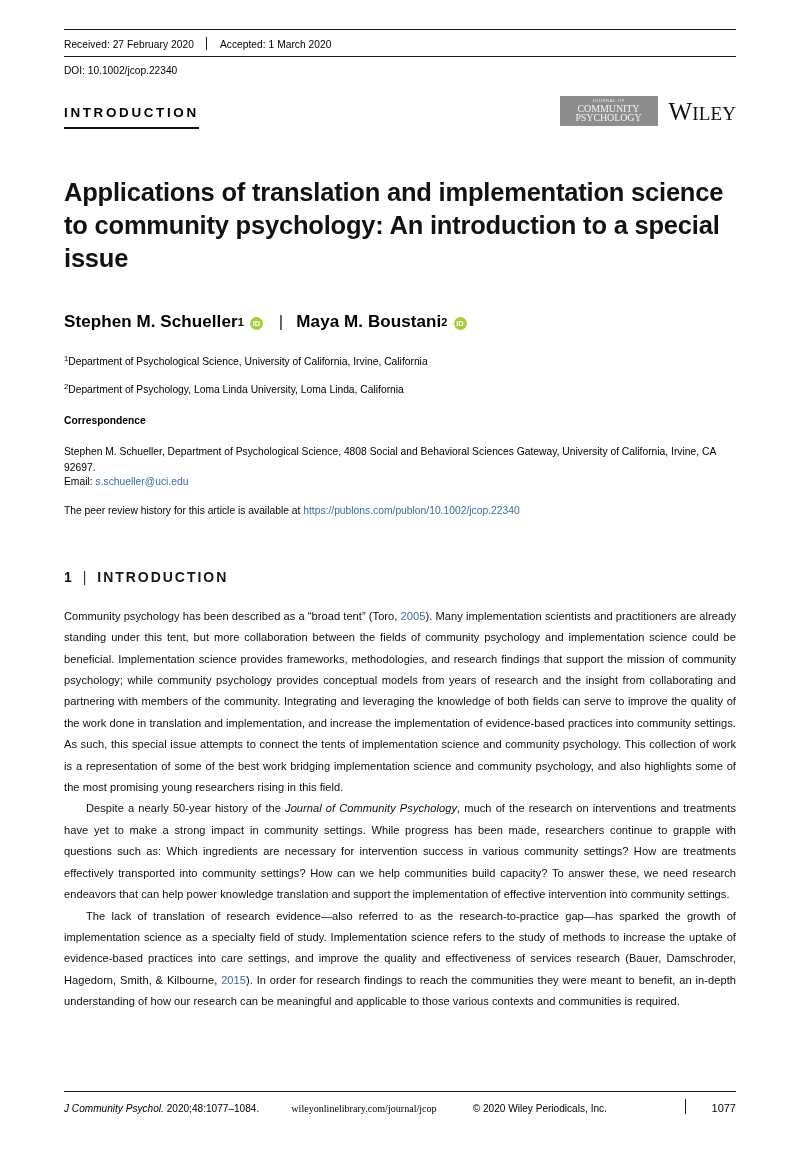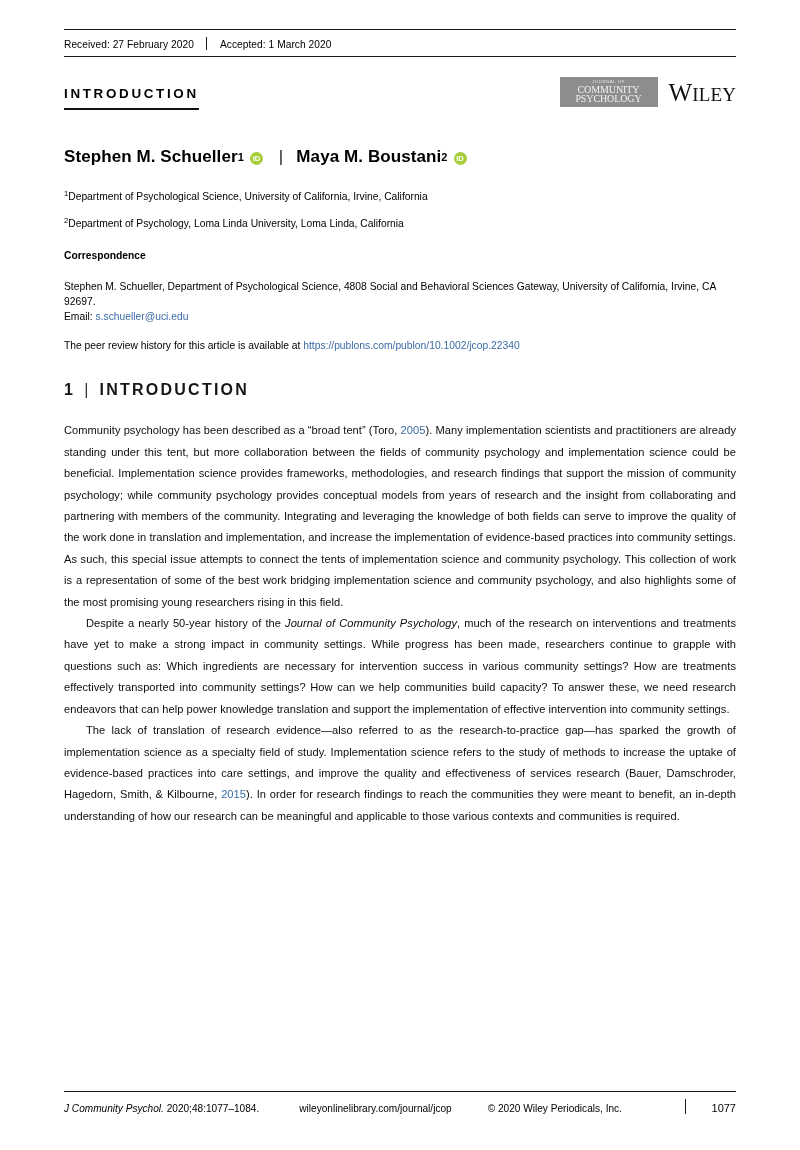--- a/index.html
+++ b/index.html
@@ -178,22 +178,22 @@
   }
 
   .peer {
     margin-top: 16px;
     font-size: 10.3px;
     line-height: 1.5;
   }
 
   
   .sec-head {
-    margin-top: 28px;
-    font-size: 16px;
+    margin-top: 50px;
+    font-size: 14px;
     font-weight: 700;
     letter-spacing: .14em;
     color: #161616;
   }
   .sec-num { margin-right: 2px; }
   .sec-bar { font-weight: 400; margin: 0 9px 0 7px; color: #333; }
 
   
   .body { margin-top: 21px; }
   .body p {
@@ -216,21 +216,21 @@
   }
   .footer-rule { border-top: 1.4px solid #1a1a1a; }
   .footer-row {
     display: flex;
     align-items: flex-end;
     font-size: 10.1px;
     padding-top: 7px;
   }
   .f-journal { font-style: italic; white-space: nowrap; }
   .f-journal .plain { font-style: normal; }
-  .f-url { margin-left: 40px; white-space: nowrap; }
+  .f-url { margin-left: 32px; white-space: nowrap; font-family: Liberation Serif, serif; }
   .f-copy { margin-left: 36px; white-space: nowrap; }
   .f-spacer { flex: 1; }
   .f-divider {
     width: 1px;
     height: 15px;
     background: #1a1a1a;
     margin-right: 26px;
   }
   .f-page { font-weight: 400; font-size: 11px; }
 </style>
@@ -240,33 +240,35 @@
 <div class="page">
 
   <div class="rule-top"></div>
 
   <div class="dates-row">
     <span>Received: 27 February 2020</span>
     <span class="dates-divider"></span>
     <span>Accepted: 1 March 2020</span>
   </div>
 
+  <div class="doi-row">DOI: 10.1002/jcop.22340</div>
 
   <div class="type-logo">
     <div class="article-type">INTRODUCTION</div>
     <div class="brand">
       <div class="jlogo">
         <span class="l1">JOURNAL OF</span>
         <span class="l2">COMMUNITY</span>
         <span class="l3">PSYCHOLOGY</span>
       </div>
       <div class="wiley"><span>W</span><span class="sm">ILEY</span></div>
     </div>
   </div>
 
+  <div class="title">Applications of translation and implementation science to community psychology: An introduction to a special issue</div>
 
   <div class="authors">
     <span>Stephen M. Schueller</span>
       <sup>1</sup>
       <span class="orcid">iD</span>
     <span class="author-sep">|</span>
     <span>Maya M. Boustani</span>
       <sup>2</sup>
       <span class="orcid">iD</span>
   </div>

